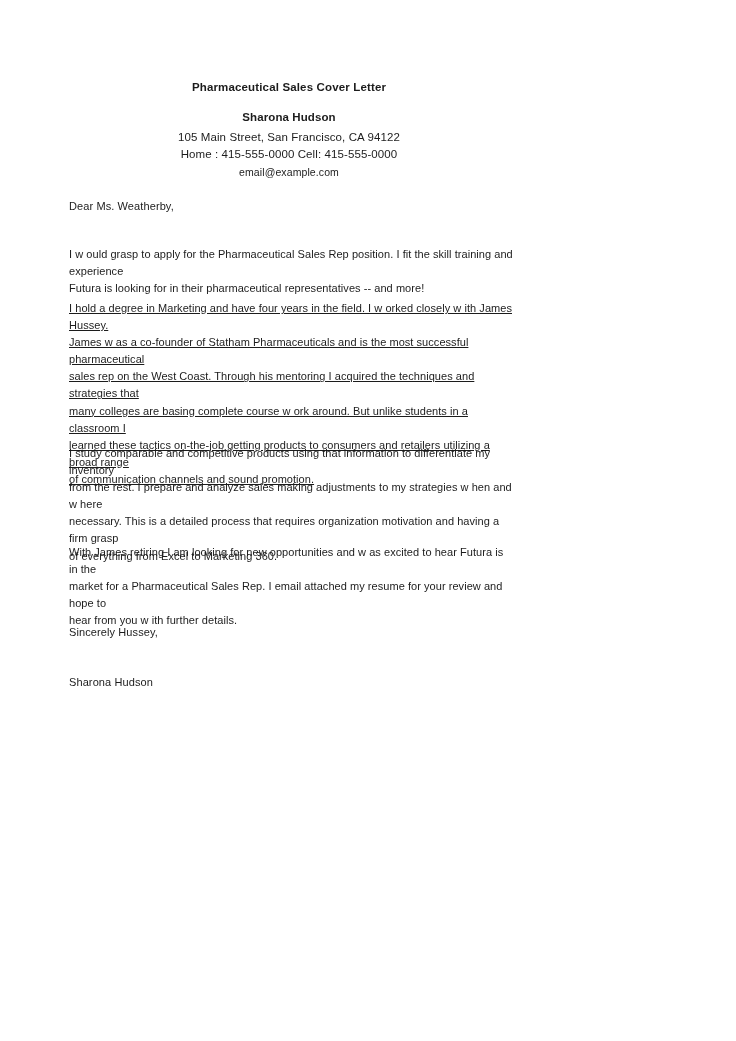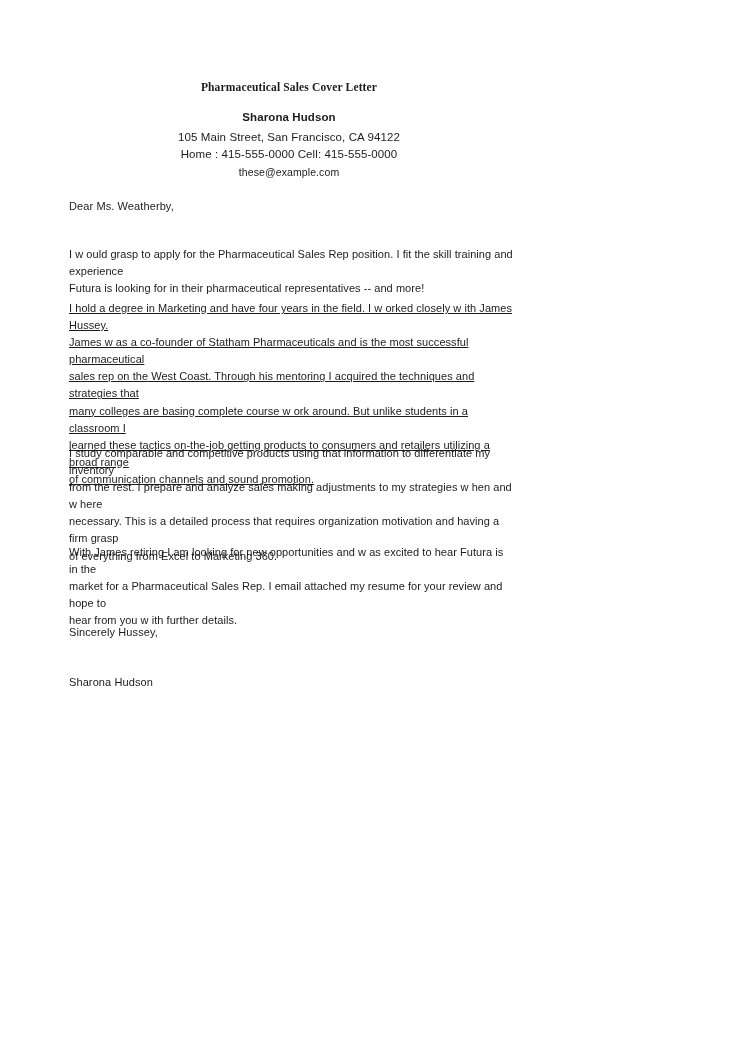--- a/index.html
+++ b/index.html
@@ -20,21 +20,20 @@
   
   .letter-title {
     position: absolute;
     left: 0;
     top: 81px;
     width: 578px;
     text-align: center;
     font-size: 11.5px;
     font-weight: bold;
     letter-spacing: 0.15px;
-    font-family: Liberation Serif, serif;
   }
   .sender-name {
     position: absolute;
     left: 0;
     top: 111px;
     width: 578px;
     text-align: center;
     font-size: 11.5px;
     font-weight: bold;
     letter-spacing: 0.1px;
@@ -116,21 +115,21 @@
 <div class="page">
 
   <div class="letter-title">Pharmaceutical Sales Cover Letter</div>
 
   <div class="sender-name">Sharona Hudson</div>
 
   <div class="sender-address">105 Main Street, San Francisco, CA 94122</div>
 
   <div class="sender-phones">Home : 415-555-0000 Cell: 415-555-0000</div>
 
-  <div class="sender-email">these@example.com</div>
+  <div class="sender-email">email@example.com</div>
 
   <div class="body-col">
 
     <div class="salutation">Dear Ms. Weatherby,</div>
 
     <div class="para p1">I w ould grasp to apply for the Pharmaceutical Sales Rep position. I fit the skill training and experience
 Futura is looking for in their pharmaceutical representatives -- and more!</div>
 
     <div class="para p2">I hold a degree in Marketing and have four years in the field. I w orked closely w ith James Hussey.
 James w as a co-founder of Statham Pharmaceuticals and is the most successful pharmaceutical

